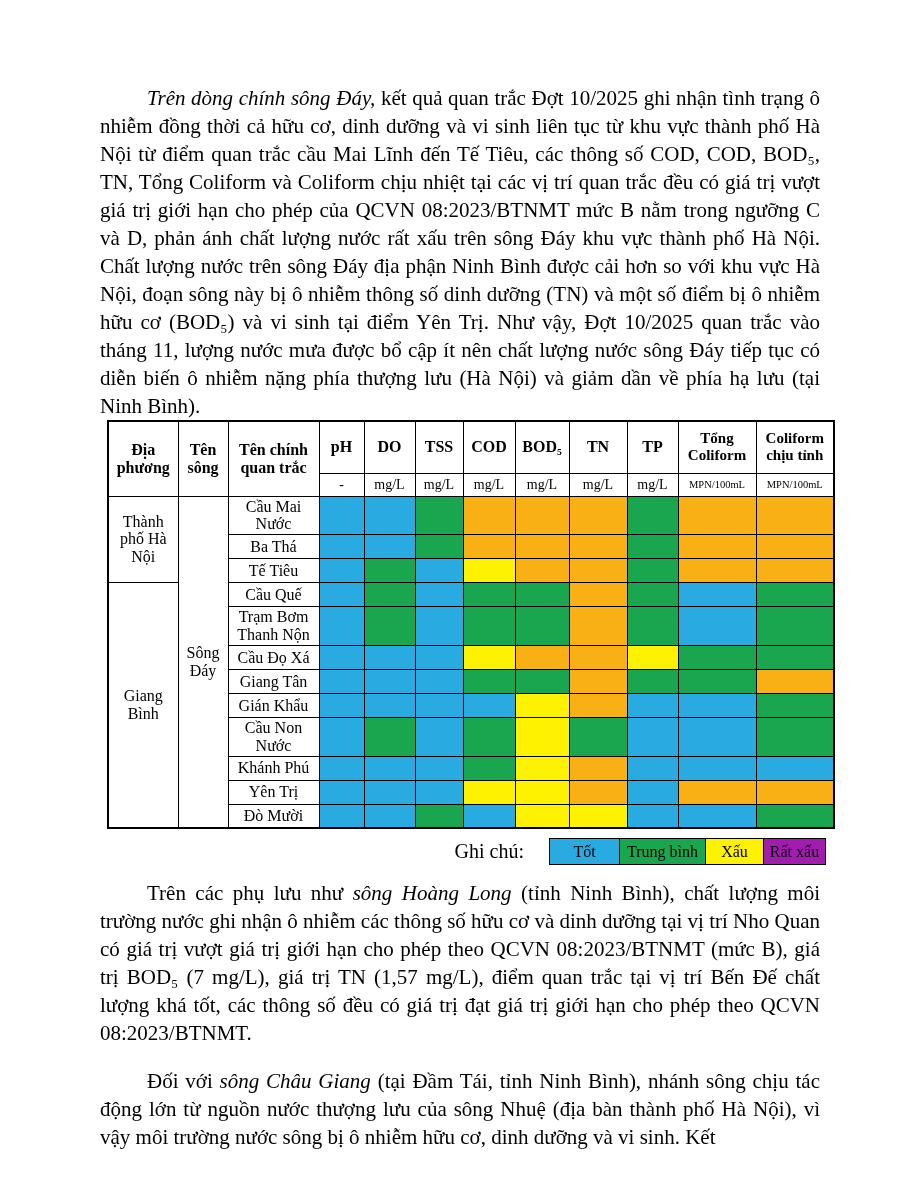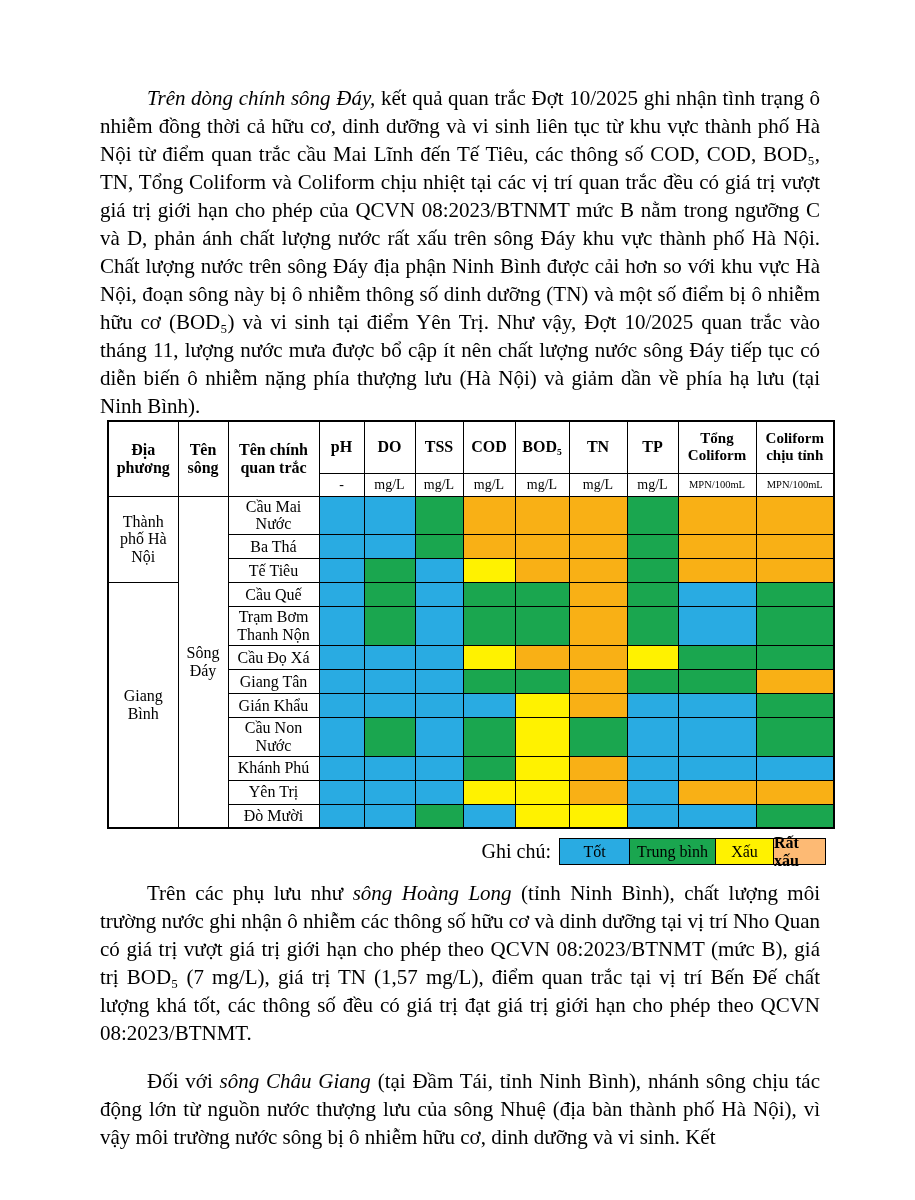--- a/index.html
+++ b/index.html
@@ -57,21 +57,21 @@
   .legend-row{
     margin:9px 0 0 0;
     width:726px;
     display:flex;
     justify-content:flex-end;
     align-items:center;
     height:27px;
   }
   .legend-label{
     font-size:20px;
-    margin-right:8px;
+    margin-right:25px;
   }
   .legend-boxes{display:flex;border:1px solid #000;}
   .legend-box{
     height:25px;
     box-sizing:border-box;
     border-left:1px solid #000;
     display:flex;align-items:center;justify-content:center;
     font-size:16px;
   }
   .legend-box:first-child{border-left:none;}
@@ -283,21 +283,21 @@
     <div class="legend-boxes" id="legend-boxes">
         <div class="legend-box" style="width: 69px; background: rgb(41, 171, 226);">
           <span>Tốt</span>
         </div>
         <div class="legend-box" style="width: 86px; background: rgb(26, 166, 79);">
           <span>Trung bình</span>
         </div>
         <div class="legend-box" style="width: 58px; background: rgb(255, 242, 0);">
           <span>Xấu</span>
         </div>
-        <div class="legend-box" style="width: 52px; background: #fdba74; font-weight: bold;">
+        <div class="legend-box" style="width: 62px; background: #a21caf;">
           <span>Rất xấu</span>
         </div>
       </div>
   </div>
 
   <div class="spacer-sm"></div>
 
   <p class="body-par"><span>Trên các phụ lưu như </span><span class="it">sông Hoàng Long</span><span> (tỉnh Ninh Bình), chất lượng môi trường nước ghi nhận ô nhiễm các thông số hữu cơ và dinh dưỡng tại vị trí Nho Quan có giá trị vượt giá trị giới hạn cho phép theo QCVN 08:2023/BTNMT (mức B), giá trị BOD₅ (7 mg/L), giá trị TN (1,57 mg/L), điểm quan trắc tại vị trí Bến Đế chất lượng khá tốt, các thông số đều có giá trị đạt giá trị giới hạn cho phép theo QCVN 08:2023/BTNMT.</span></p>
 
   <div class="spacer-sm" style="height:20px;"></div>

